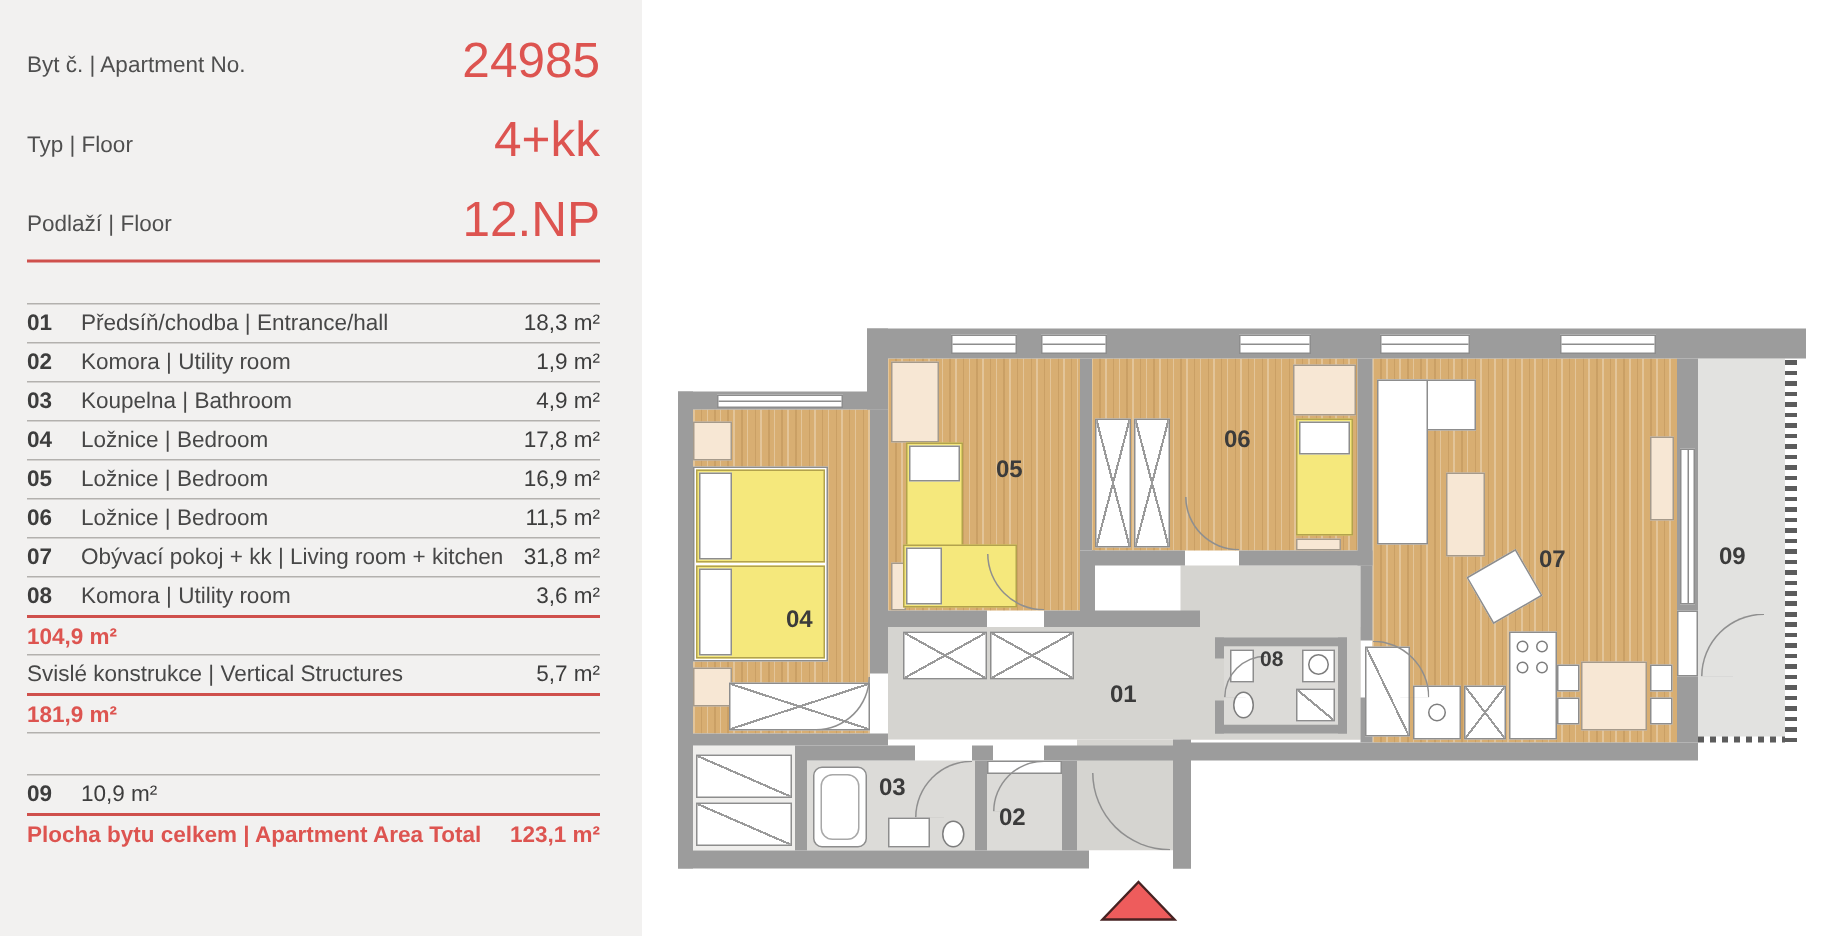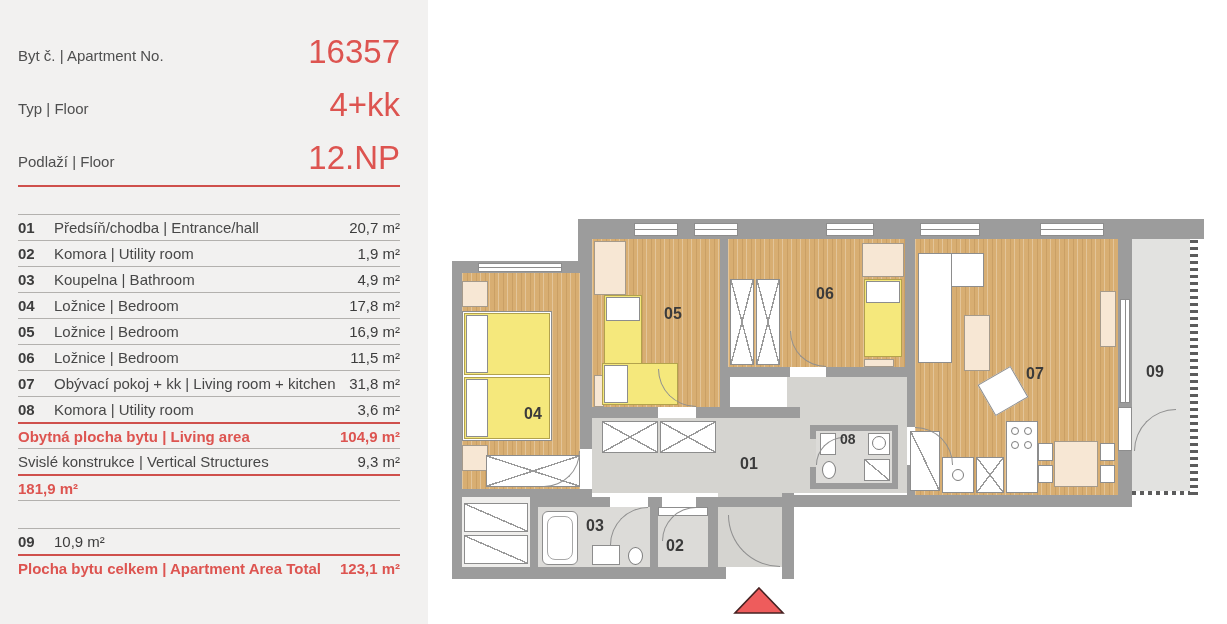--- a/index.html
+++ b/index.html
@@ -1,21 +1,21 @@
 <!DOCTYPE html>
 <html><head>
 <meta charset="utf-8">
 <style>
   * { margin:0; padding:0; box-sizing:border-box; }
   html,body { width:1227px; height:624px; }
   body { position:relative; background:#ffffff; font-family:"Liberation Sans", sans-serif; overflow:hidden; }
   .left-bg { position:absolute; left:0; top:0; width:428px; height:624px; background:#f2f1f0; }
 
   
-  .panel { position:absolute; left:18px; top:20px; width:382px; }
+  .panel { position:absolute; left:18px; top:8px; width:382px; }
   .hrow { display:flex; justify-content:space-between; align-items:flex-end; height:53px; padding-bottom:5px; }
   .hrow .hlab { font-size:15px; color:#4f4f4f; padding-bottom:4px; }
   .hrow .hval { font-size:33px; line-height:1; color:#dd5450; }
   .red-div { border-top:2px solid #cf504c; margin-top:6px; }
   .table { margin-top:27px; }
   .trow { display:flex; align-items:center; height:26px; border-top:1px solid #b3b1ae; font-size:15px; }
   .tno { width:36px; font-weight:700; color:#3d3d3d; }
   .tname { flex:1; color:#474747; }
   .tval { color:#3d3d3d; white-space:nowrap; }
   .tsum { border-top:2px solid #cf504c; font-weight:700; color:#dd5450; }
@@ -50,37 +50,37 @@
 </style>
 </head>
 <body>
 
 <div class="left-bg"></div>
 
 <div class="panel">
 
   <div class="hrow">
     <span class="hlab">Byt č. | Apartment No.</span>
-    <span class="hval">16357</span>
+    <span class="hval">24985</span>
   </div>
   <div class="hrow">
     <span class="hlab">Typ | Floor</span>
     <span class="hval">4+kk</span>
   </div>
   <div class="hrow">
     <span class="hlab">Podlaží | Floor</span>
     <span class="hval">12.NP</span>
   </div>
   <div class="red-div"></div>
 
   <div class="table">
     <div class="trow">
       <span class="tno">01</span>
       <span class="tname">Předsíň/chodba | Entrance/hall</span>
-      <span class="tval">20,7 m²</span>
+      <span class="tval">18,3 m²</span>
     </div>
     <div class="trow">
       <span class="tno">02</span>
       <span class="tname">Komora | Utility room</span>
       <span class="tval">1,9 m²</span>
     </div>
     <div class="trow">
       <span class="tno">03</span>
       <span class="tname">Koupelna | Bathroom</span>
       <span class="tval">4,9 m²</span>
@@ -105,26 +105,25 @@
       <span class="tname">Obývací pokoj + kk | Living room + kitchen</span>
       <span class="tval">31,8 m²</span>
     </div>
     <div class="trow">
       <span class="tno">08</span>
       <span class="tname">Komora | Utility room</span>
       <span class="tval">3,6 m²</span>
     </div>
 
     <div class="trow tsum">
-      <span class="tname">Obytná plocha bytu | Living area</span>
       <span class="tval">104,9 m²</span>
     </div>
     <div class="trow">
       <span class="tname">Svislé konstrukce | Vertical Structures</span>
-      <span class="tval">9,3 m²</span>
+      <span class="tval">5,7 m²</span>
     </div>
     <div class="trow tsum">
       <span class="tval">181,9 m²</span>
     </div>
     <div class="close-line"></div>
 
     <div class="tgap"></div>
 
     <div class="trow">
       <span class="tno">09</span>

